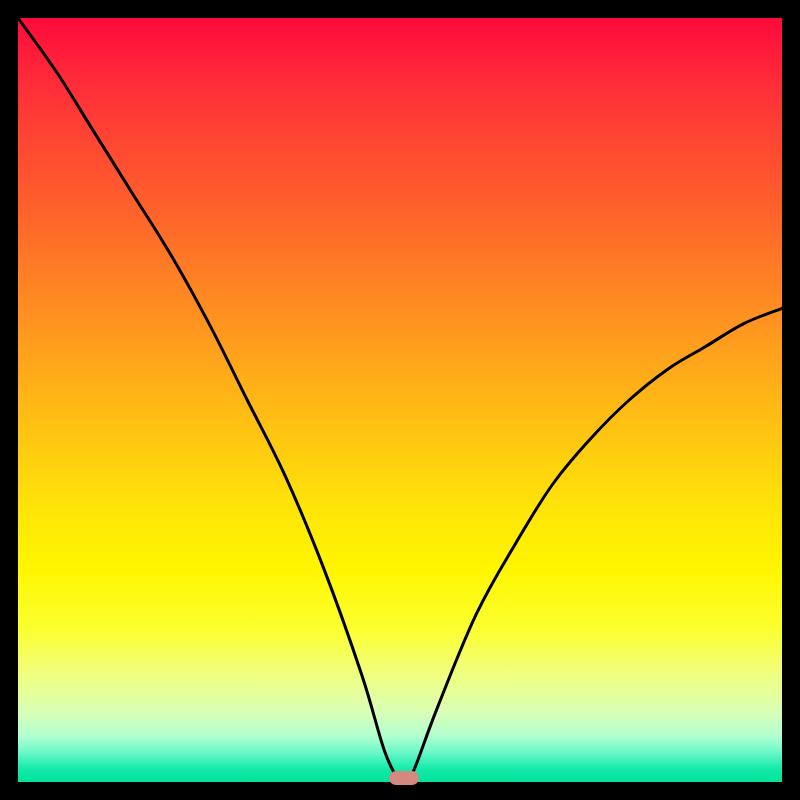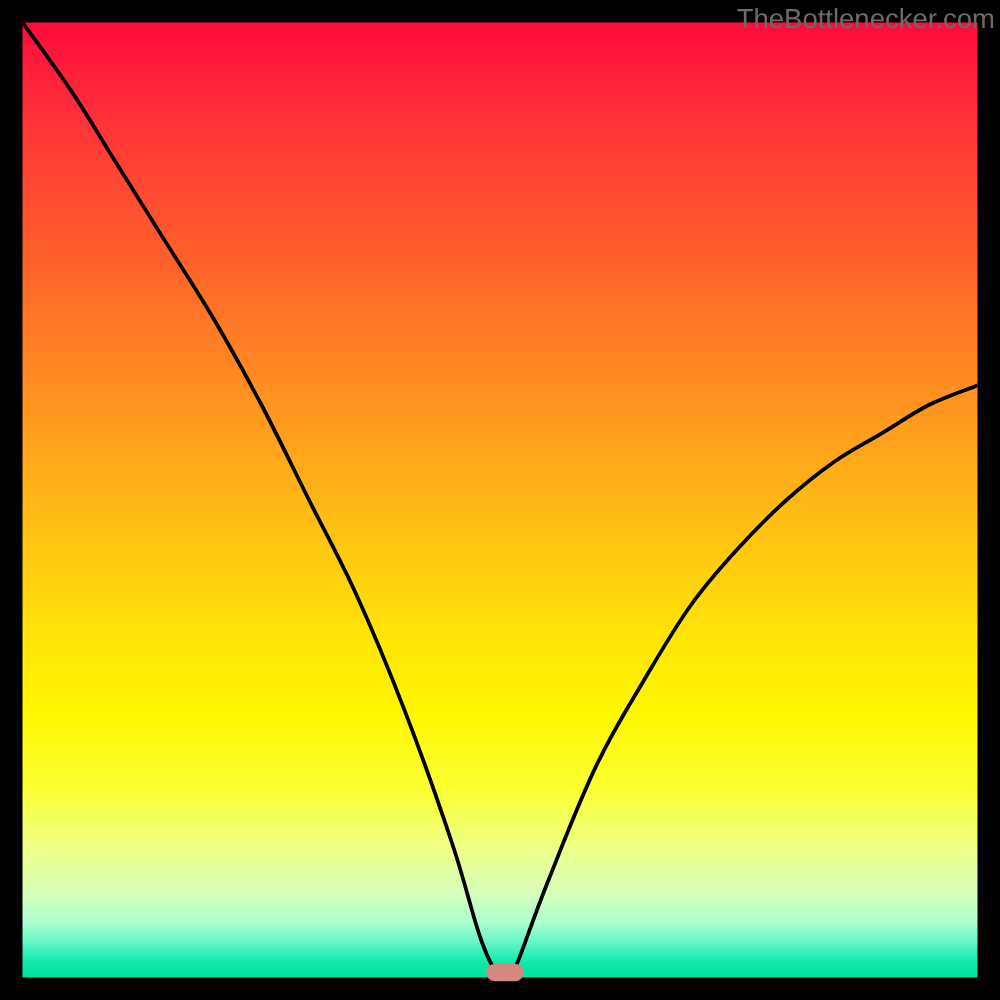--- a/index.html
+++ b/index.html
@@ -71,14 +71,13 @@
 </head>
 <body>
 
 <div class="frame">
   <div class="plot-area">
     <svg class="curve" viewBox="0 0 764 764" preserveAspectRatio="none">
       <path fill="none" stroke="#000" stroke-width="3" stroke-linecap="round" stroke-linejoin="round" d="M 0.0 0.0 C 6.9 9.6, 24.4 32.9, 38.2 53.5 C 52.0 74.1, 62.6 92.6, 76.4 114.6 C 90.2 136.6, 100.8 153.7, 114.6 175.7 C 128.4 197.7, 139.0 213.5, 152.8 236.8 C 166.6 260.2, 177.2 279.5, 191.0 305.6 C 204.8 331.7, 215.4 354.5, 229.2 382.0 C 243.0 409.5, 253.6 428.1, 267.4 458.4 C 281.2 488.7, 291.8 514.3, 305.6 550.1 C 319.4 585.8, 332.8 624.0, 343.8 657.0 C 354.8 690.0, 359.8 714.2, 366.7 733.4 C 373.6 752.7, 377.9 758.5, 382.0 764.0 C 386.1 769.5, 386.9 766.8, 389.6 764.0 C 392.4 761.2, 391.8 762.5, 397.3 748.7 C 402.8 735.0, 409.2 715.1, 420.2 687.6 C 431.2 660.1, 444.6 624.8, 458.4 595.9 C 472.2 567.0, 482.8 550.5, 496.6 527.2 C 510.4 503.8, 521.0 485.3, 534.8 466.0 C 548.6 446.8, 559.2 435.3, 573.0 420.2 C 586.8 405.1, 597.4 394.4, 611.2 382.0 C 625.0 369.6, 635.6 361.1, 649.4 351.4 C 663.2 341.8, 673.8 336.8, 687.6 328.5 C 701.4 320.3, 712.0 312.5, 725.8 305.6 C 739.6 298.7, 757.1 293.1, 764.0 290.3"></path>
     </svg>
     <div class="marker" style="left: 385.82px; top: 760px;"></div>
   </div>
-  <div class="watermark">TheBottlenecker.com</div>
 </div>
 
 </body></html>

